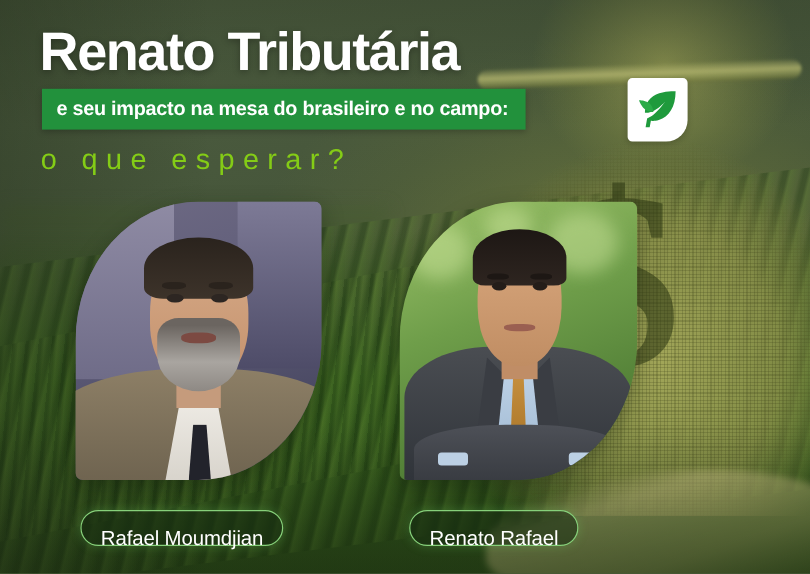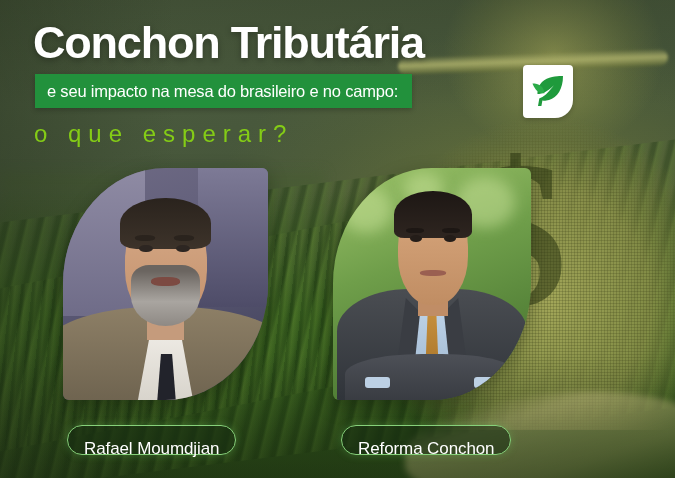--- a/index.html
+++ b/index.html
@@ -142,21 +142,21 @@
     left:35px; top:74px;
     height:34px;
     padding:0 14px 0 12px;
     background:#22913c;
     display:flex;
     align-items:center;
     box-shadow:0 2px 5px rgba(0,0,0,0.22);
   }
   .subbar-text {
     font-size:16.5px;
-    font-weight:400;
+    font-weight:700;
     color:#ffffff;
     letter-spacing:-0.2px;
     white-space:nowrap;
   }
 
   
   .logo-badge {
     position:absolute;
     left:523px; top:65px;
     width:50px; height:53px;
@@ -295,21 +295,21 @@
   <div class="bg-field"></div>
   <div class="bg-field-rows"></div>
   <div class="bg-field-rows2"></div>
   <div class="bg-bag"></div>
   <div class="bg-bag-weave"></div>
   <div class="bg-bag-tie"></div>
   <div class="bg-dollar">$</div>
   <div class="bg-hand"></div>
   <div class="bg-vignette"></div>
 
-  <div class="headline">Conchon Tributária</div>
+  <div class="headline">Renato Tributária</div>
 
   <div class="subbar">
     <span class="subbar-text">e seu impacto na mesa do brasileiro e no campo:</span>
   </div>
 
   <div class="logo-badge">
     <svg width="36" height="37" viewBox="0 0 36 37" aria-hidden="true">
       <path d="M33 3C33 3 19 2 12 9c-5 5-4.5 12-4.5 12s2 .4 5.6-.9C19 17.8 24 12 24 12s-5.2 7.4-9.5 10.6c-3 2.2-5.2 3-5.2 3L8 33h3.4l1-5.4s2.8.6 6.6-.6C27.4 24.4 33 16 33 3z" fill="#1f9a3c"></path>
       <path d="M2.5 10.5c0-.1 5.8-.3 9.3 3.2 2.6 2.6 2.7 6.6 2.7 6.6s-3.3.3-6.2-1.6C4.6 16.4 2.5 10.5 2.5 10.5z" fill="#2bab48"></path>
     </svg>
@@ -357,16 +357,16 @@
       <div class="eye eye-l"></div>
       <div class="eye eye-r"></div>
       <div class="mouth"></div>
     </div>
   </div>
 
   <div class="name-pill np1">
     <span>Rafael Moumdjian</span>
   </div>
   <div class="name-pill np2">
-    <span>Reforma Conchon</span>
+    <span>Renato Rafael</span>
   </div>
 
 </div>
 
 </body></html>

